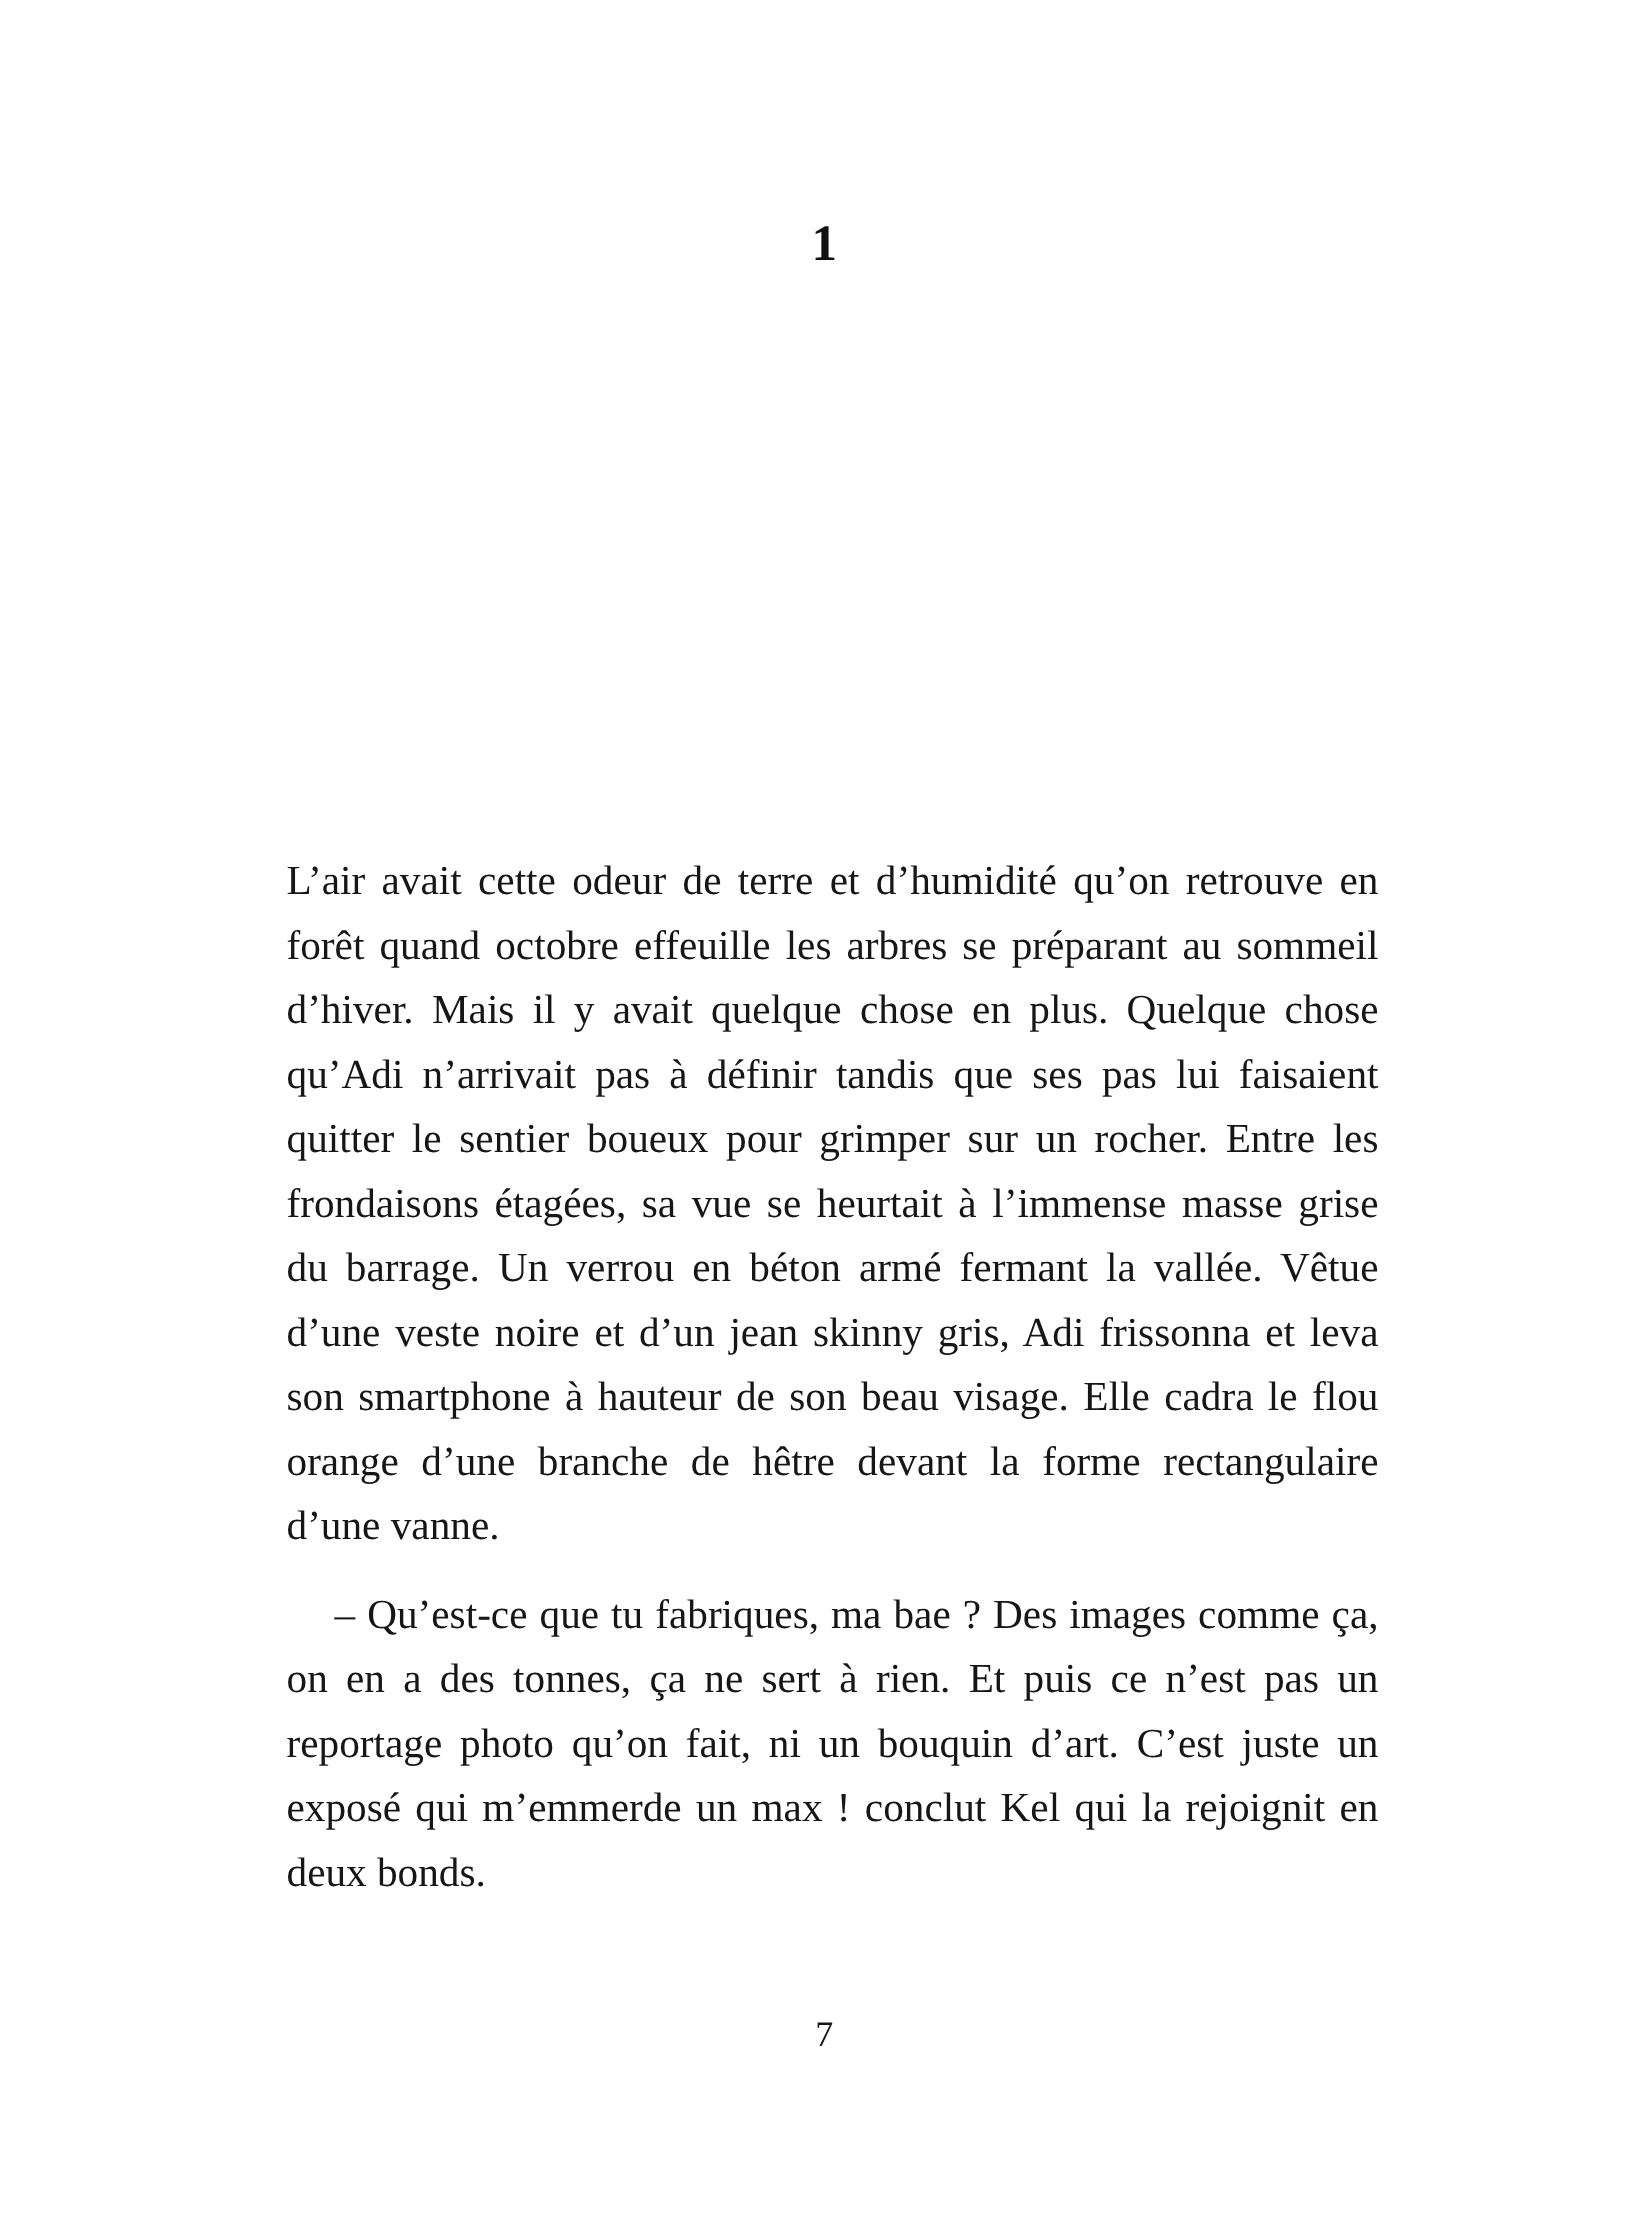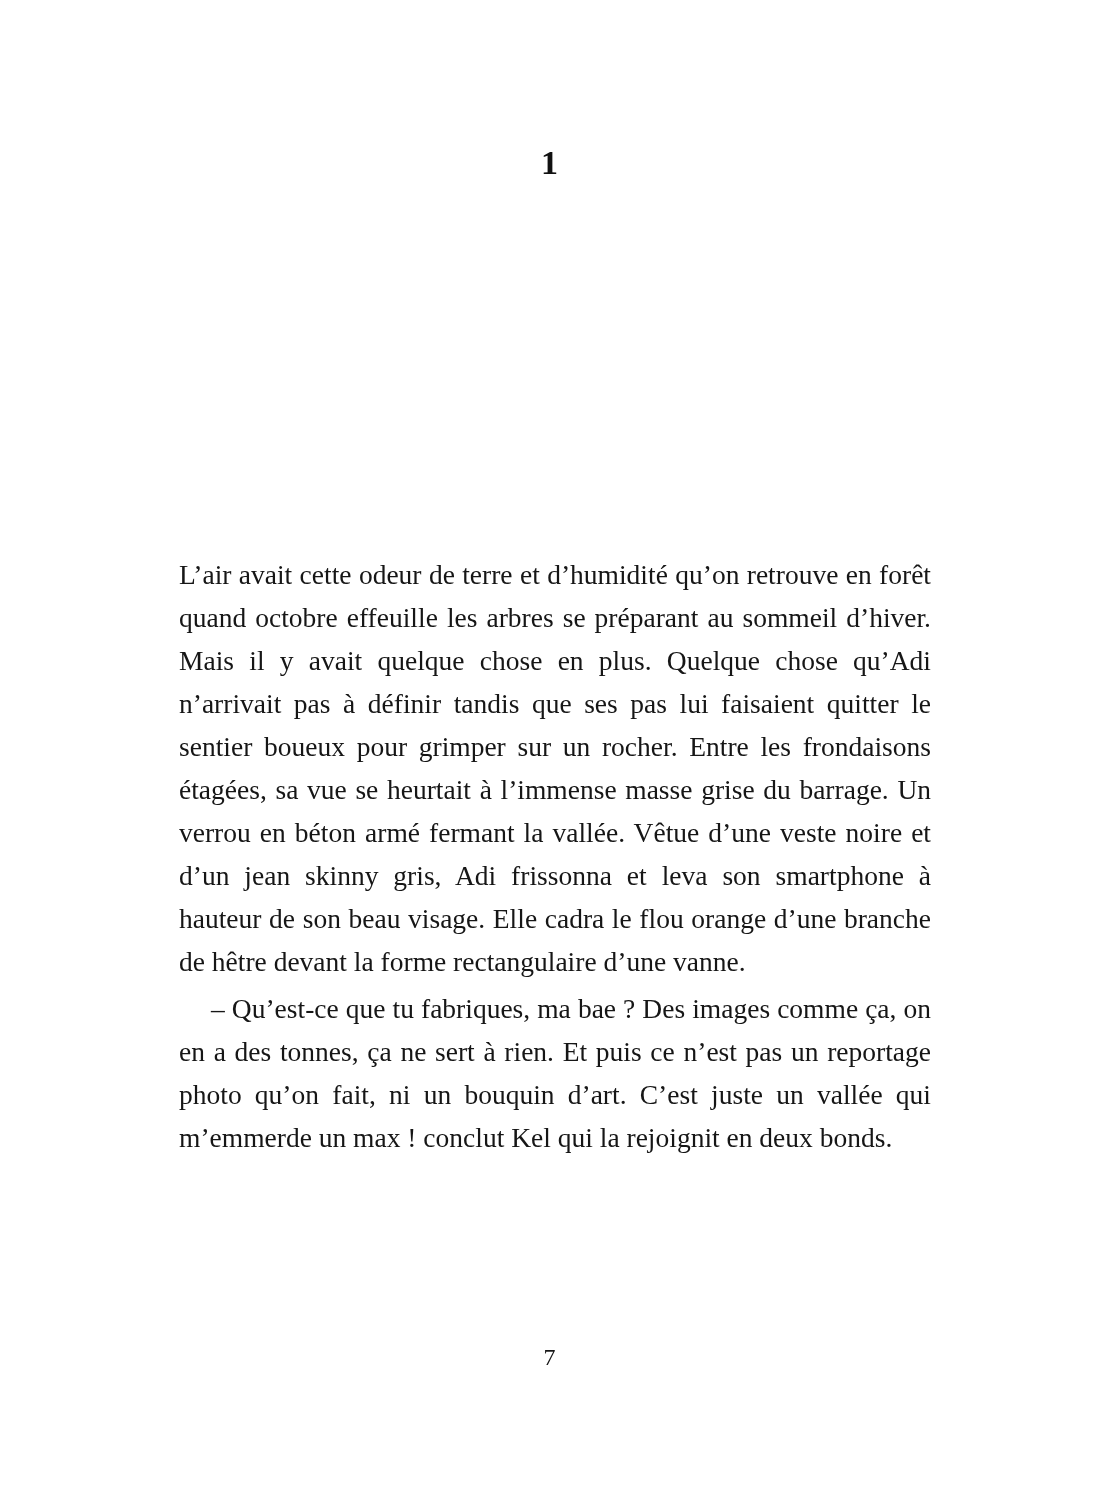--- a/index.html
+++ b/index.html
@@ -32,21 +32,21 @@
     top: 549px;
     left: 175px;
     width: 760px;
     font-size: 27.5px;
     line-height: 43px;
     text-align: justify;
     text-justify: inter-word;
     color: #161616;
   }
   .text-block p {
-    margin: 4px;
+    margin: 16px;
     padding: 0;
   }
   .para-indent {
     text-indent: 32px;
   }
   .page-number {
     position: absolute;
     top: 1344px;
     left: 0;
     width: 100%;
@@ -57,18 +57,18 @@
 </style>
 </head>
 <body>
 
 <div class="page">
 
   <h1 class="chapter-number">1</h1>
 
   <div class="text-block">
     <p class="para-first">L’air avait cette odeur de terre et d’humidité qu’on retrouve en forêt quand octobre effeuille les arbres se préparant au sommeil d’hiver. Mais il y avait quelque chose en plus. Quelque chose qu’Adi n’arrivait pas à définir tandis que ses pas lui faisaient quitter le sentier boueux pour grimper sur un rocher. Entre les frondaisons étagées, sa vue se heurtait à l’immense masse grise du barrage. Un verrou en béton armé fermant la vallée. Vêtue d’une veste noire et d’un jean skinny gris, Adi frissonna et leva son smartphone à hauteur de son beau visage. Elle cadra le flou orange d’une branche de hêtre devant la forme rectangulaire d’une vanne.</p>
-    <p class="para-indent">– Qu’est-ce que tu fabriques, ma bae ? Des images comme ça, on en a des tonnes, ça ne sert à rien. Et puis ce n’est pas un reportage photo qu’on fait, ni un bouquin d’art. C’est juste un vallée qui m’emmerde un max ! conclut Kel qui la rejoignit en deux bonds.</p>
+    <p class="para-indent">– Qu’est-ce que tu fabriques, ma bae ? Des images comme ça, on en a des tonnes, ça ne sert à rien. Et puis ce n’est pas un reportage photo qu’on fait, ni un bouquin d’art. C’est juste un exposé qui m’emmerde un max ! conclut Kel qui la rejoignit en deux bonds.</p>
   </div>
 
   <div class="page-number">7</div>
 
 </div>
 
 </body></html>

